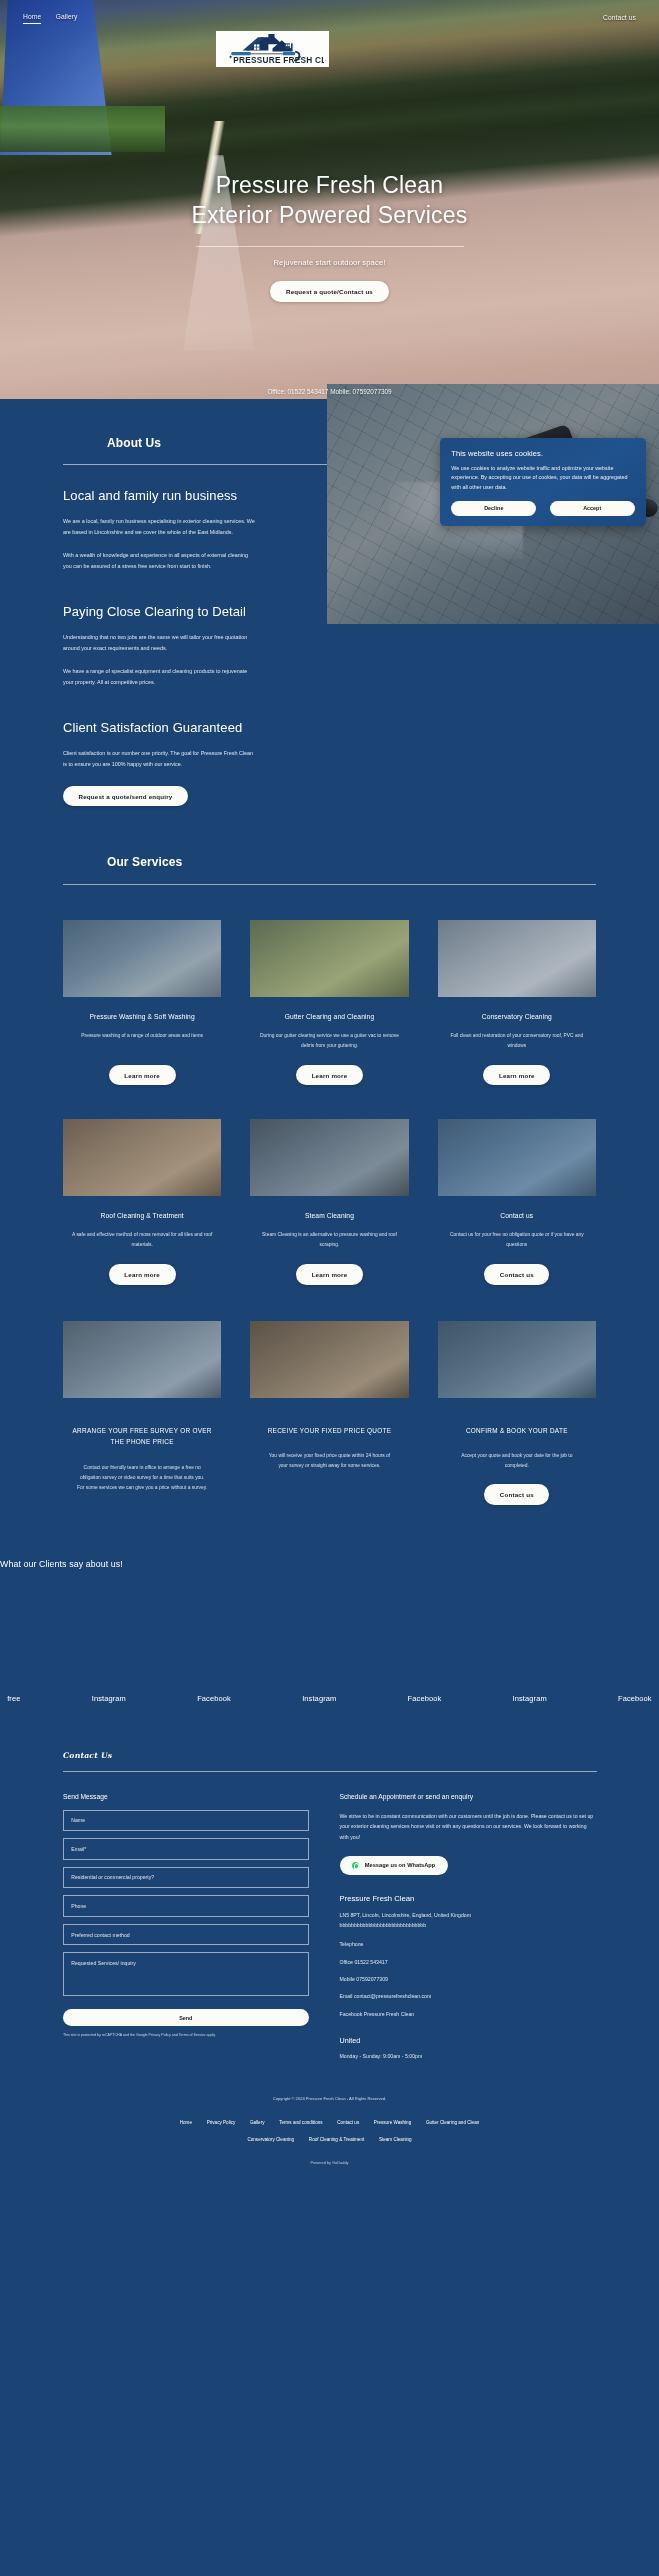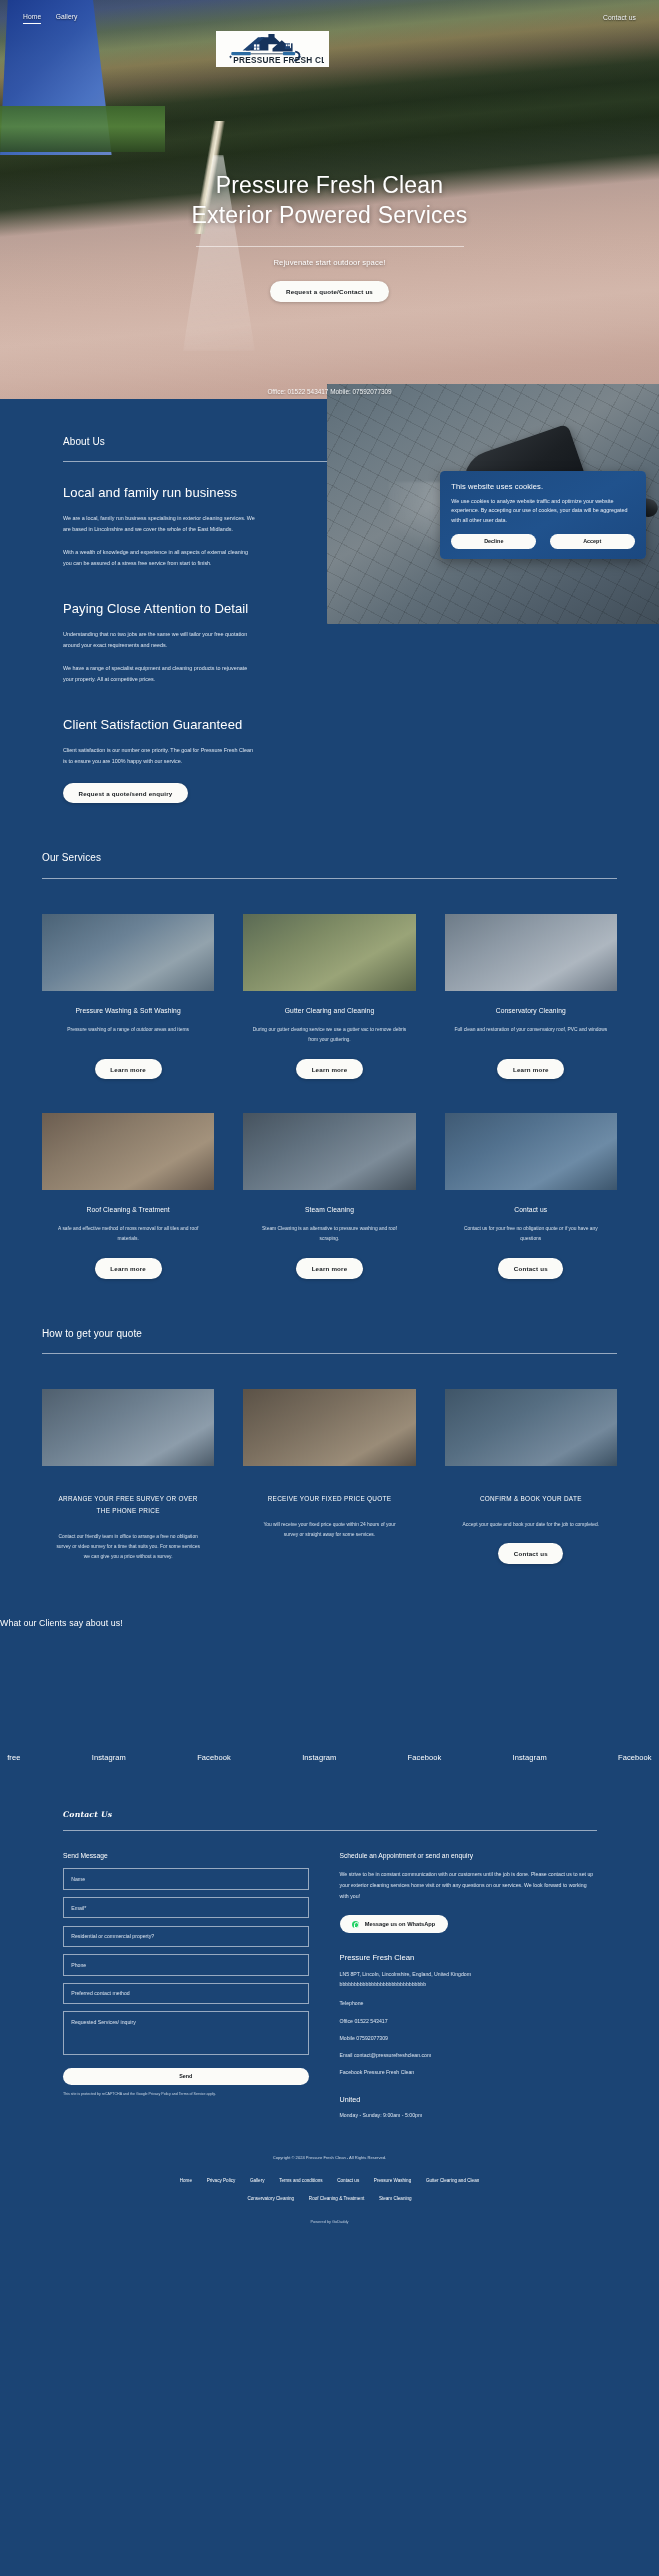--- a/index.html
+++ b/index.html
@@ -155,21 +155,21 @@
     font-size: 6.4px;
     color: #ffffff;
     z-index: 15;
     text-shadow: 0 0.5px 2.1px rgba(0,0,0,0.35);
     opacity: 0.92;
   }
 
   
   .cookie {
     position: absolute;
-    left: 440px; top: 471px;
+    left: 440px; top: 438px;
     width: 206px;
     background: linear-gradient(150deg, #1d4a80 0%, #20528d 55%, #1b4880 100%);
     border-radius: 4.6px;
     padding: 11.3px 11.3px 10.3px 11.3px;
     z-index: 60;
     box-shadow: 0 3.1px 11.3px rgba(0,0,0,0.35);
   }
   .cookie-title { font-size: 7.5px; font-weight: 400; margin-bottom: 5.7px; letter-spacing: 0.1px; }
   .cookie-body { font-size: 5.4px; line-height: 1.72; color: #e8eef6; }
   .cookie-actions { display: flex; gap: 13.4px; margin-top: 8.8px; }
@@ -186,21 +186,21 @@
     cursor: pointer;
   }
 
   
   .about {
     position: relative;
     padding: 37px 0 0 0;
   }
   .about-inner { width: 659px; position: relative; }
   .about-left { width: 255px; padding-left: 63px; }
-  .sec-label { font-size: 10px; font-weight: 400; color: #ffffff; letter-spacing: 0.1px; }
+  .sec-label { font-size: 12px; font-weight: 700; color: #ffffff; letter-spacing: 0.1px; margin-left: 44px; }
   .sec-rule { height: 0.5px; background: rgba(255,255,255,0.55); margin: 14.4px 0 0 0; }
   .about-rule { width: 598px; }
   .about-h2 {
     font-size: 13px;
     font-weight: 400;
     line-height: 1.30;
     margin-top: 23px;
     letter-spacing: 0.1px;
   }
   .about-p {
@@ -241,21 +241,21 @@
   }
   .about-img .spray {
     position: absolute;
     left: 62px; top: 98px;
     width: 134px; height: 77px;
     background: radial-gradient(ellipse at 100% 20%, rgba(255,255,255,0.5) 0%, rgba(255,255,255,0.12) 55%, transparent 78%);
     filter: blur(1px);
   }
 
   
-  .section { width: 659px; padding: 0 42px; }
+  .section { width: 659px; padding: 0 63px; }
   .sec-head { padding-top: 49px; }
   .svc-grid {
     display: grid;
     grid-template-columns: repeat(3, 1fr);
     column-gap: 29px;
     row-gap: 0;
     margin-top: 36px;
   }
   .svc-card { text-align: center; }
   .svc-img {
@@ -522,21 +522,21 @@
       <div class="hose"></div>
     </div>
     <div class="about-left">
       <div class="sec-label">About Us</div>
       <div class="sec-rule about-rule"></div>
 
       <h2 class="about-h2">Local and family run business</h2>
       <p class="about-p">We are a local, family run business specialising in exterior cleaning services. We are based in Lincolnshire and we cover the whole of the East Midlands.</p>
       <p class="about-p">With a wealth of knowledge and experience in all aspects of external cleaning you can be assured of a stress free service from start to finish.</p>
 
-      <h2 class="about-h2 tight">Paying Close Attention to Detail</h2>
+      <h2 class="about-h2 tight">Paying Close Clearing to Detail</h2>
       <p class="about-p">Understanding that no two jobs are the same we will tailor your free quotation around your exact requirements and needs.</p>
       <p class="about-p">We have a range of specialist equipment and cleaning products to rejuvenate your property. All at competitive prices.</p>
 
       <h2 class="about-h2 tight">Client Satisfaction Guaranteed</h2>
       <p class="about-p">Client satisfaction is our number one priority. The goal for Pressure Fresh Clean is to ensure you are 100% happy with our service.</p>
       <div class="about-cta">
         <button class="btn-pill">Request a quote/send enquiry</button>
       </div>
     </div>
   </div>
@@ -597,24 +597,20 @@
       <div class="svc-title">Contact us</div>
       <div class="svc-desc">Contact us for your free no obligation quote or if you have any questions</div>
       <div class="svc-btn-wrap">
         <button class="btn-pill">Contact us</button>
       </div>
     </div>
   </div>
 </section>
 
 <section class="section">
-  <div class="sec-head">
-    <div class="sec-label">How to get your quote</div>
-    <div class="sec-rule"></div>
-  </div>
 
   <div class="steps-grid">
     <div class="step-card">
       <div class="step-img s1"></div>
       <div class="step-title">ARRANGE YOUR FREE SURVEY OR OVER THE PHONE PRICE</div>
       <div class="step-desc">Contact our friendly team in  office to arrange a free no obligation survey or video survey for a time that suits you. For some services we can give you a price without a survey.</div>
     </div>
     <div class="step-card">
       <div class="step-img s2"></div>
       <div class="step-title">RECEIVE YOUR FIXED PRICE QUOTE</div>

